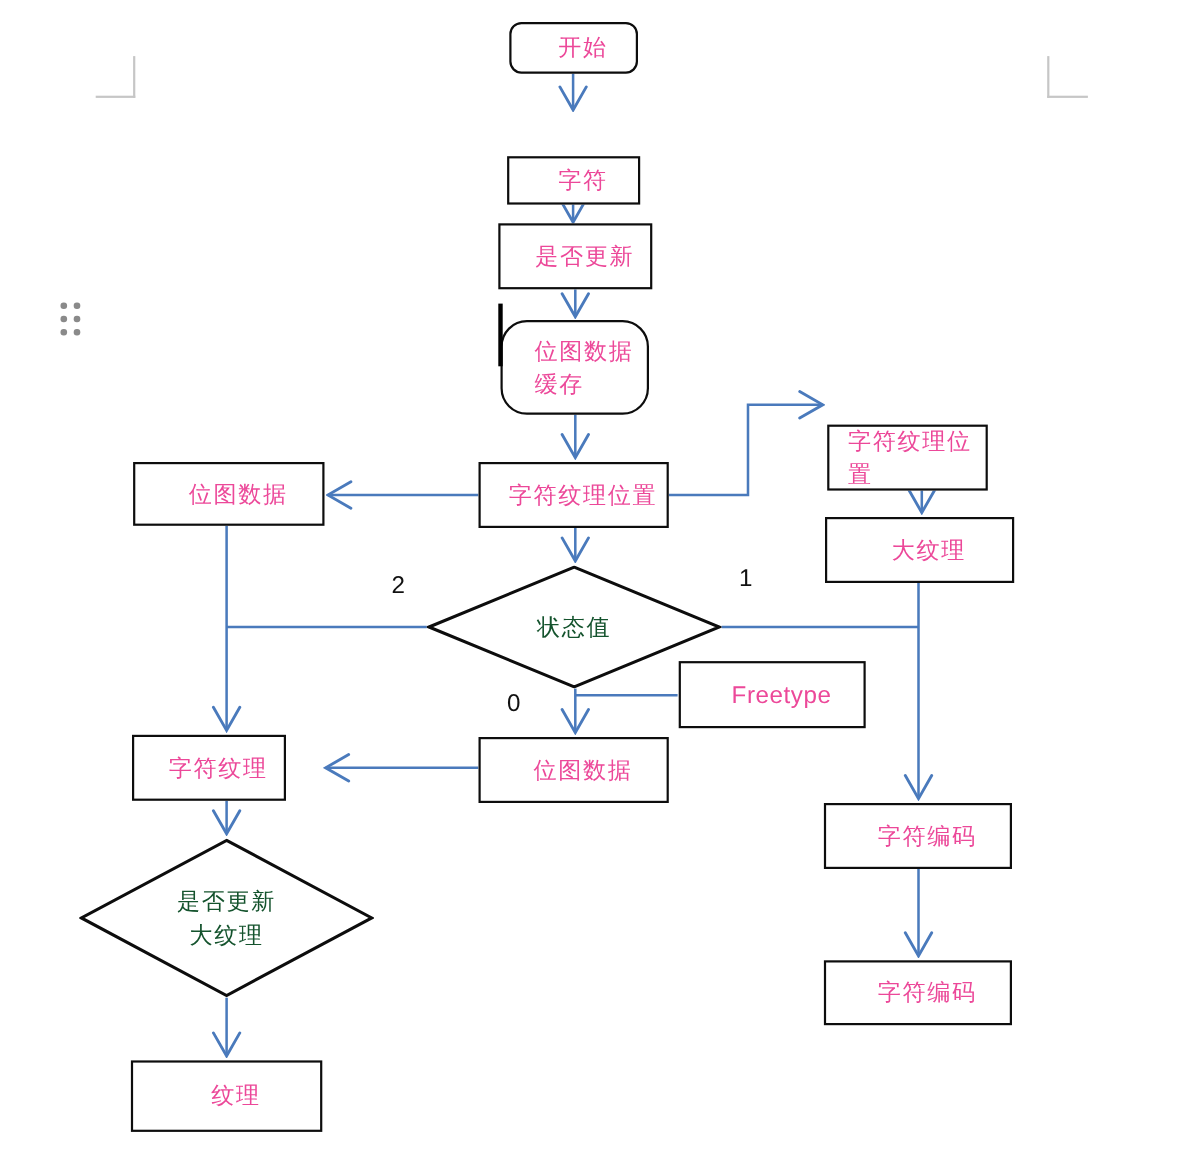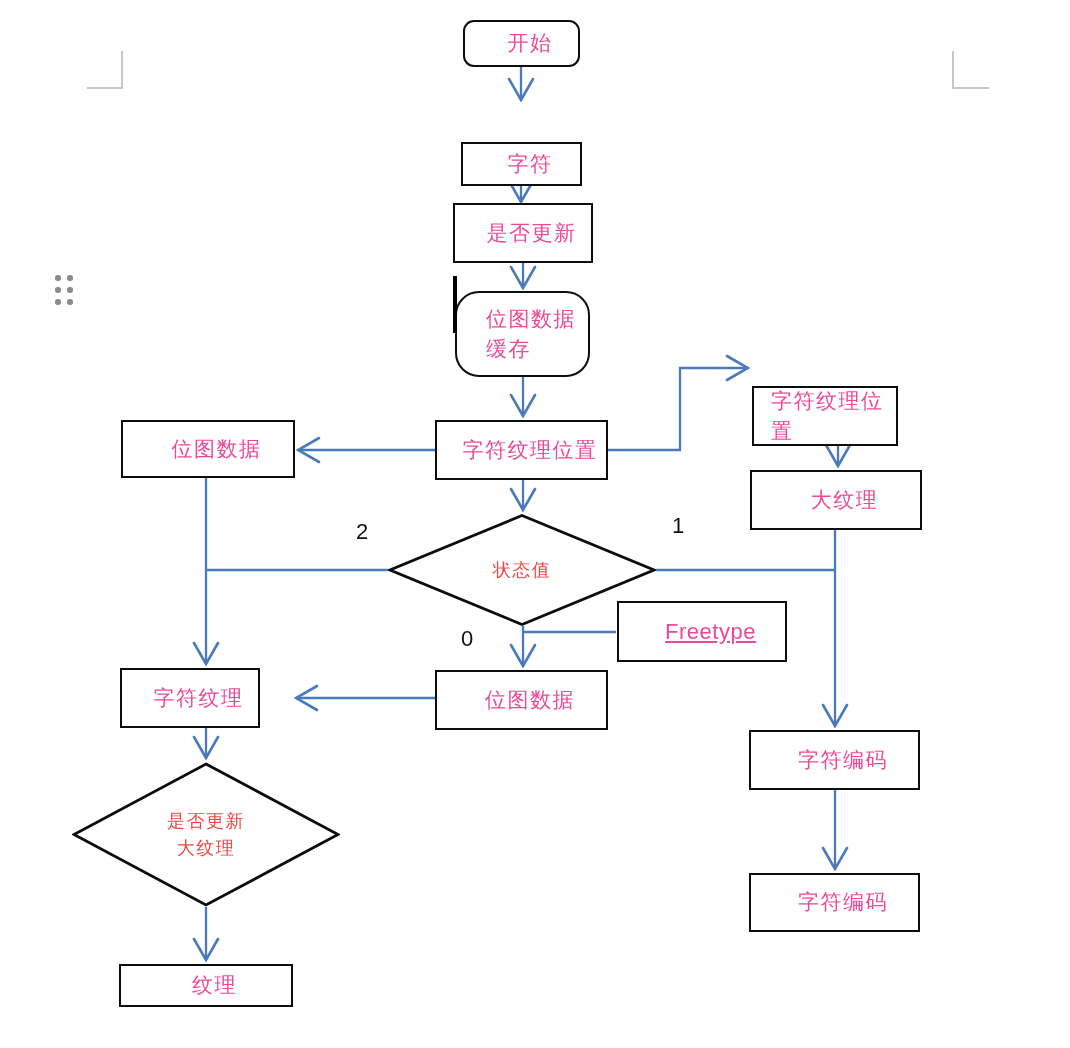--- a/index.html
+++ b/index.html
@@ -29,21 +29,21 @@
   }
   .node.rounded-sm{border-radius:11px;}
   .node.rounded-lg{border-radius:24px;}
   .diamond{
     position:absolute;z-index:2;
   }
   .diamond svg{position:absolute;left:0;top:0;width:100%;height:100%;}
   .diamond .dlabel{
     position:absolute;left:0;top:0;right:0;bottom:0;
     display:flex;align-items:center;justify-content:center;
-    font-size:18px;color:#ef4444;letter-spacing:1.5px;
+    font-size:21px;color:#14532d;letter-spacing:1.5px;
     white-space:pre-line;text-align:center;line-height:1.45;
   }
   .edge-label{
     position:absolute;z-index:3;
     transform:translate(-50%,-50%);
     font-family:"Liberation Sans","DejaVu Sans",sans-serif;
     font-size:22px;color:#111111;
   }
   .sans{font-family:"Liberation Sans","DejaVu Sans",sans-serif;letter-spacing:0.5px;}
   .drag-handle{
@@ -133,35 +133,35 @@
     <svg viewBox="0 0 268 112" xmlns="http://www.w3.org/2000/svg">
       <polygon points="134,1.5 266,56 134,110.5 2,56" fill="#ffffff" stroke="#0d0d0d" stroke-width="2.8"></polygon>
     </svg>
     <div class="dlabel">状态值</div>
   </div>
 
   <div class="node" style="left:752px;top:342px;width:146px;height:60px;margin-top:44px;">字符纹理位置</div>
 
   <div class="node" style="left:750px;top:470px;width:172px;height:60px;">大纹理</div>
 
-  <div class="node sans" style="left:617px;top:601px;width:170px;height:61px;font-size:22px;text-decoration:underline;">Freetype</div>
+  <div class="node sans" style="left:617px;top:601px;width:170px;height:61px;font-size:22px;">Freetype</div>
 
   <div class="node" style="left:435px;top:670px;width:173px;height:60px;">位图数据</div>
 
   <div class="node" style="left:120px;top:668px;width:140px;height:60px;">字符纹理</div>
 
   <div class="diamond" style="left:72px;top:762px;width:268px;height:145px;">
     <svg viewBox="0 0 268 145" xmlns="http://www.w3.org/2000/svg">
       <polygon points="134,2 266,72.5 134,143 2,72.5" fill="#ffffff" stroke="#0d0d0d" stroke-width="2.8"></polygon>
     </svg>
     <div class="dlabel">是否更新
 大纹理</div>
   </div>
 
-  <div class="node" style="left:119px;top:964px;width:174px;height:43px;">纹理</div>
+  <div class="node" style="left:119px;top:964px;width:174px;height:65px;">纹理</div>
 
   <div class="node" style="left:749px;top:730px;width:171px;height:60px;">字符编码</div>
 
   <div class="node" style="left:749px;top:873px;width:171px;height:59px;">字符编码</div>
 
   <div class="edge-label" style="left:362px;top:532px;">2</div>
   <div class="edge-label" style="left:678px;top:526px;">1</div>
   <div class="edge-label" style="left:467px;top:639px;">0</div>
 
 </div>

